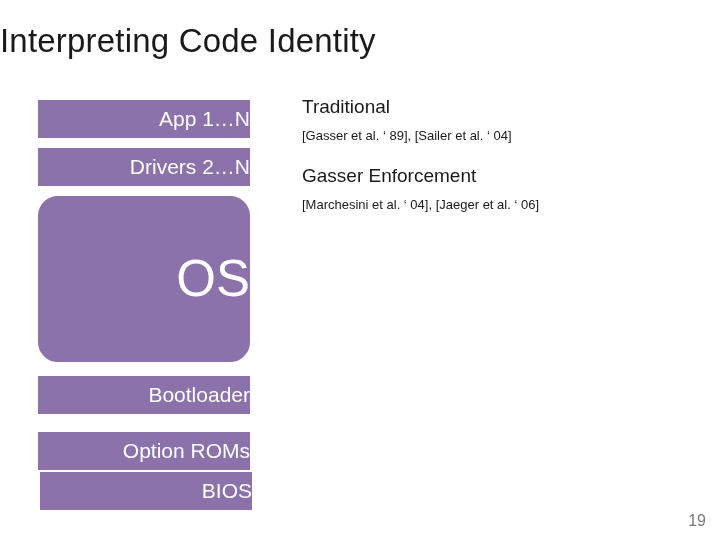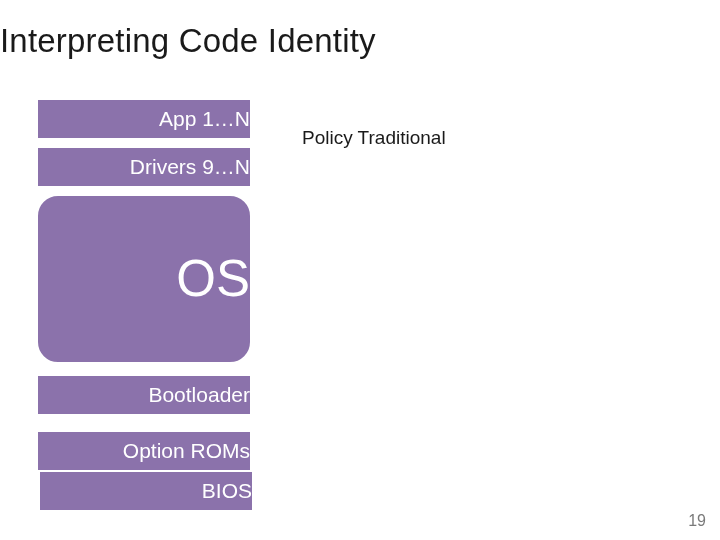--- a/index.html
+++ b/index.html
@@ -124,38 +124,41 @@
 
 <div class="slide">
 
   <div class="slide-title">Interpreting Code Identity</div>
 
   <div class="stack">
     <div class="box box-app">
       <span>App 1…N</span>
     </div>
     <div class="box box-drivers">
-      <span>Drivers 9…N</span>
+      <span>Drivers 2…N</span>
     </div>
     <div class="box box-os">
       <span>OS</span>
     </div>
     <div class="box box-bootloader">
       <span>Bootloader</span>
     </div>
     <div class="box box-optionroms">
       <span>Option ROMs</span>
     </div>
     <div class="box box-bios">
       <span>BIOS</span>
     </div>
   </div>
 
   <div class="right-col">
+    <div class="heading">Traditional</div>
     <div class="gap-1"></div>
+    <div class="citation">[Gasser et al. ‘ 89], [Sailer et al. ‘ 04]</div>
     <div class="gap-2"></div>
-    <div class="heading">Policy Traditional</div>
+    <div class="heading">Gasser Enforcement</div>
     <div class="gap-1"></div>
+    <div class="citation">[Marchesini et al. ‘ 04], [Jaeger et al. ‘ 06]</div>
   </div>
 
   <div class="slide-number">19</div>
 
 </div>
 
 </body></html>

